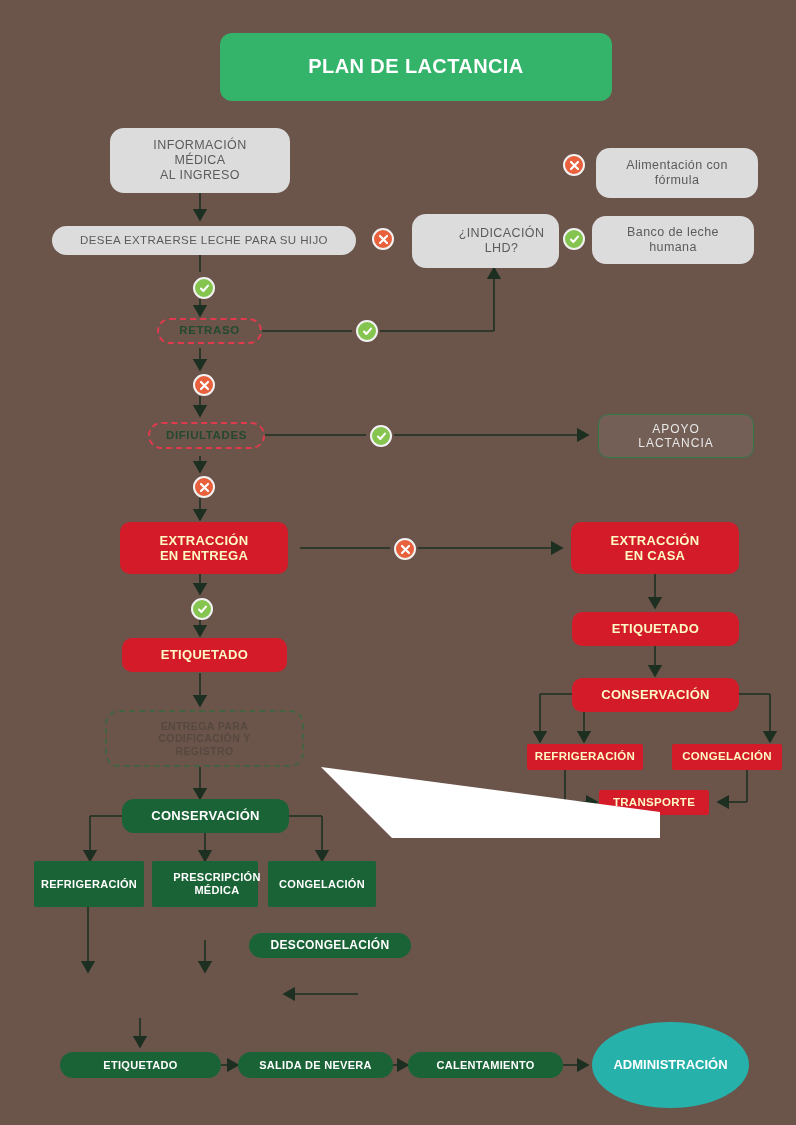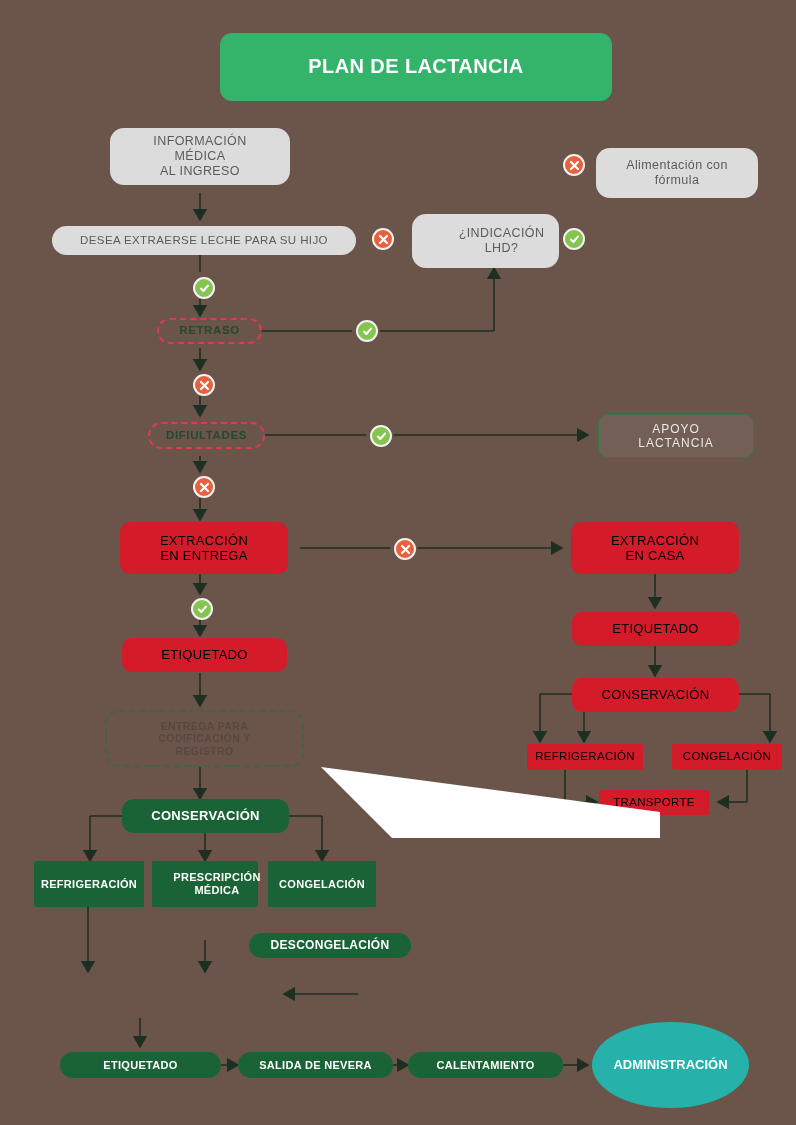--- a/index.html
+++ b/index.html
@@ -23,21 +23,21 @@
   }
 
   
   .grey{
     background:#dcdcdc;color:#5b5b5b;border-radius:14px;
     font-size:12.5px;letter-spacing:.4px;
   }
   .grey.pill{border-radius:22px;}
 
   
-  .red{background:#d31b2a;color:#000000;font-weight:normal;font-size:13px;border-radius:10px;letter-spacing:.3px;}
+  .red{background:#d31b2a;color:#fef9c3;font-weight:bold;font-size:13px;border-radius:10px;letter-spacing:.3px;}
   .red.sharp{border-radius:2px;font-size:11.5px;}
 
   
   .green{background:#1a6336;color:#fff;font-weight:bold;font-size:13px;border-radius:12px;letter-spacing:.3px;}
   .green.sharp{border-radius:2px;font-size:11px;}
   .green.pillsm{border-radius:16px;font-size:12px;}
 
   
   .teal{background:#26b2ab;color:#fff;font-weight:bold;font-size:13px;border-radius:50%;}
 
@@ -145,21 +145,21 @@
       <line x1="563" y1="1065" x2="588" y2="1065" marker-end="url(#ah)"></line>
     </g>
   </svg>
 
   <div class="node title">
     <div>
       <div>PLAN DE LACTANCIA</div>
     </div>
   </div>
 
-  <div class="node grey" style="left:110px;top:128px;width:180px;height:57px;">
+  <div class="node grey" style="left:110px;top:128px;width:180px;height:65px;">
     <div>
       <div>INFORMACIÓN</div>
       <div>MÉDICA</div>
       <div>AL INGRESO</div>
     </div>
   </div>
 
   <div class="node grey pill" style="left:52px;top:226px;width:304px;height:29px;font-size:11.5px;">DESEA EXTRAERSE LECHE PARA SU HIJO</div>
 
   <div class="node grey" style="left:412px;top:214px;width:147px;height:54px;padding-left:32px;">
@@ -169,20 +169,26 @@
     </div>
   </div>
 
   <div class="node grey" style="left:596px;top:148px;width:162px;height:50px;">
     <div>
       <div>Alimentación con</div>
       <div>fórmula</div>
     </div>
   </div>
 
+  <div class="node grey" style="left:592px;top:216px;width:162px;height:48px;">
+    <div>
+      <div>Banco de leche</div>
+      <div>humana</div>
+    </div>
+  </div>
 
   <div class="node dashred" style="left:157px;top:318px;width:105px;height:26px;">RETRASO</div>
 
   <div class="node dashred" style="left:148px;top:422px;width:117px;height:27px;">DIFIULTADES</div>
 
   <div class="node ghostbox" style="left:598px;top:414px;width:156px;height:44px;">
     <div>
       <div>APOYO</div>
       <div>LACTANCIA</div>
     </div>

